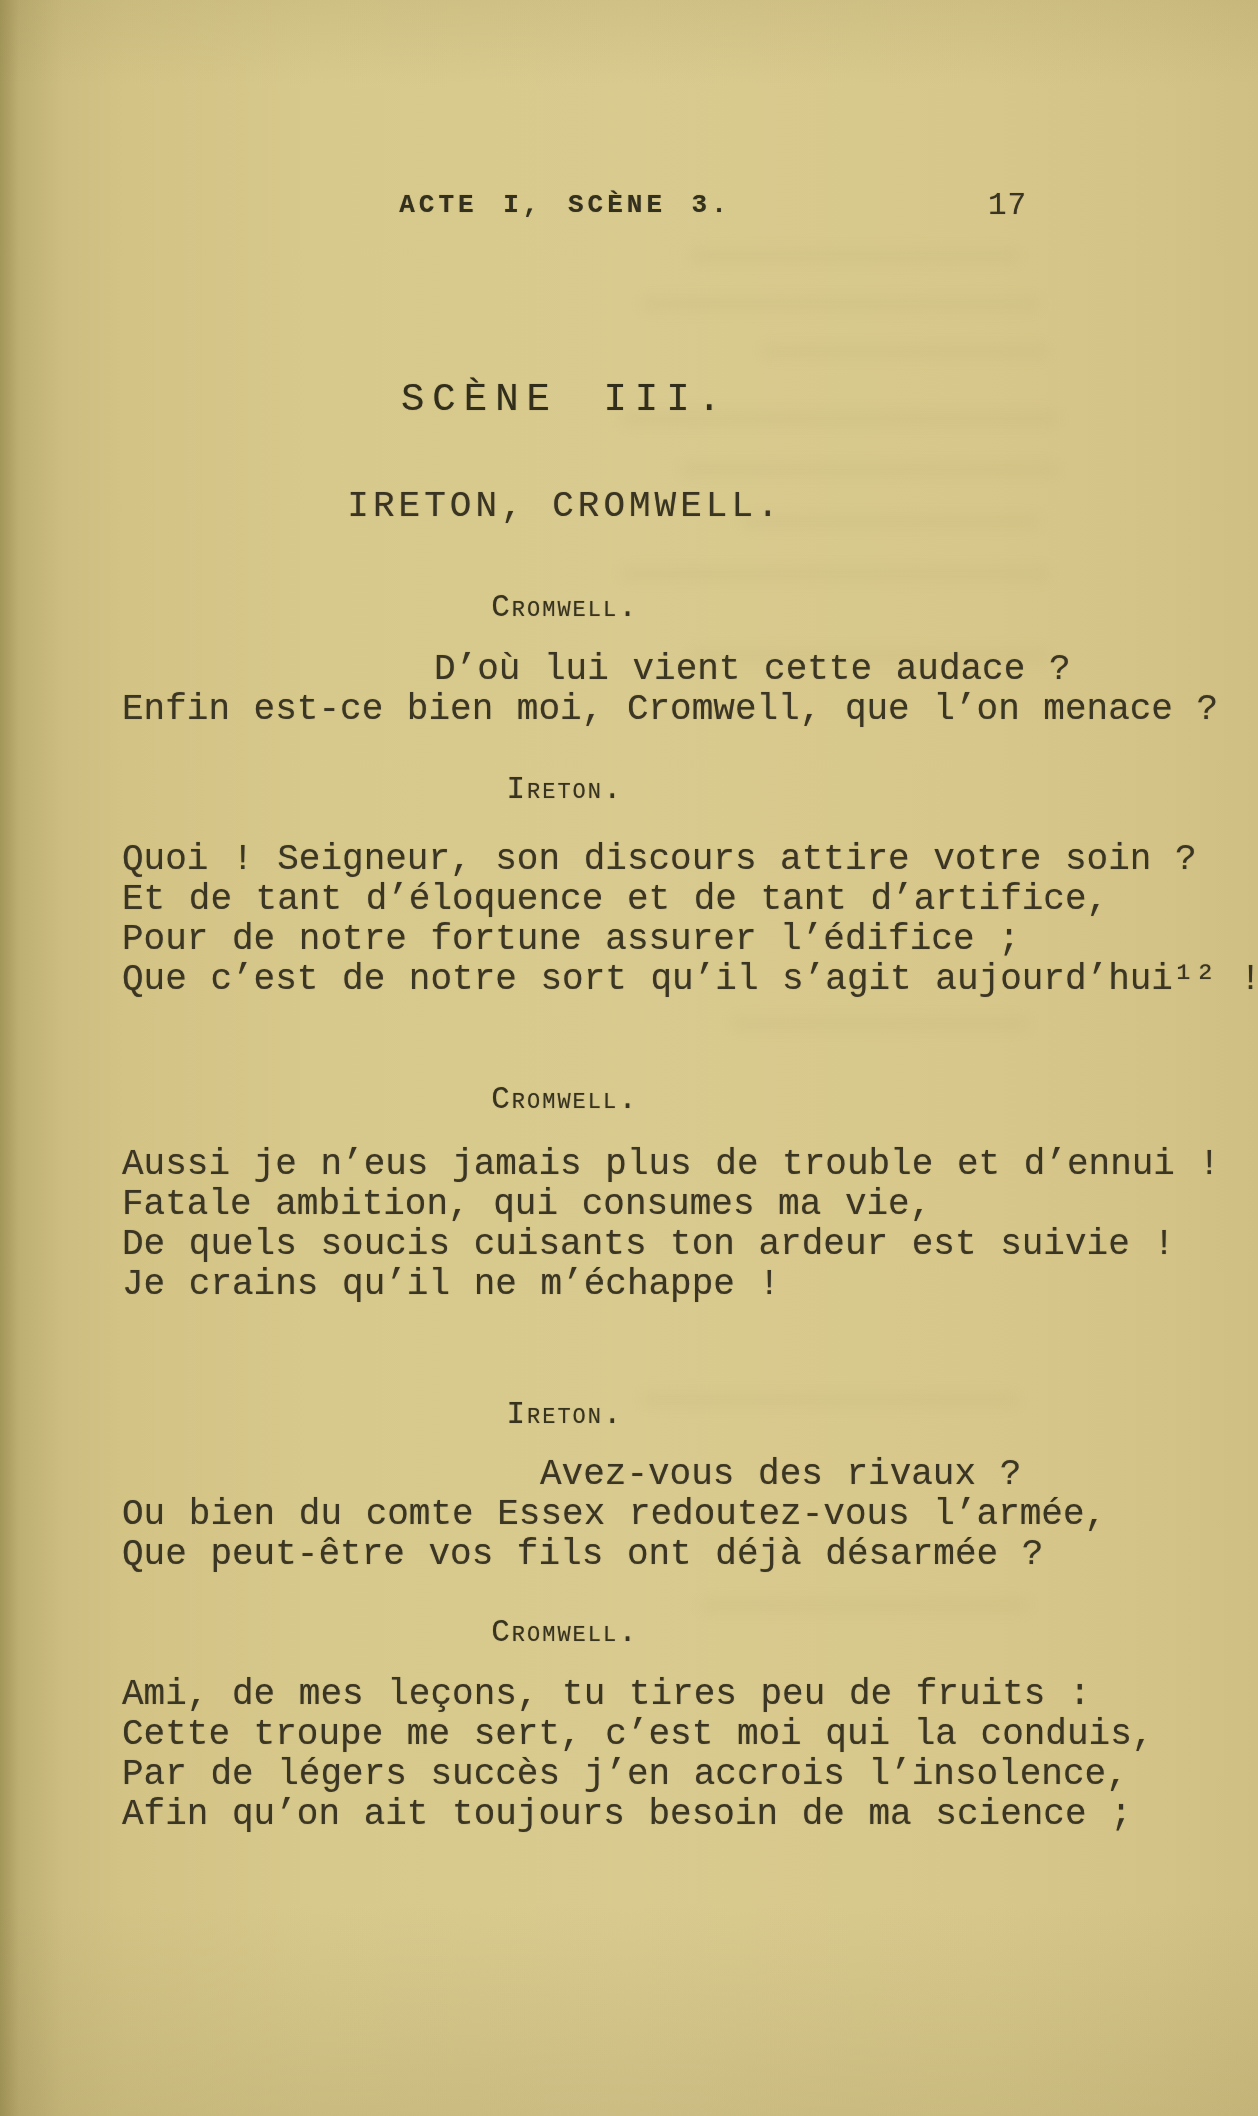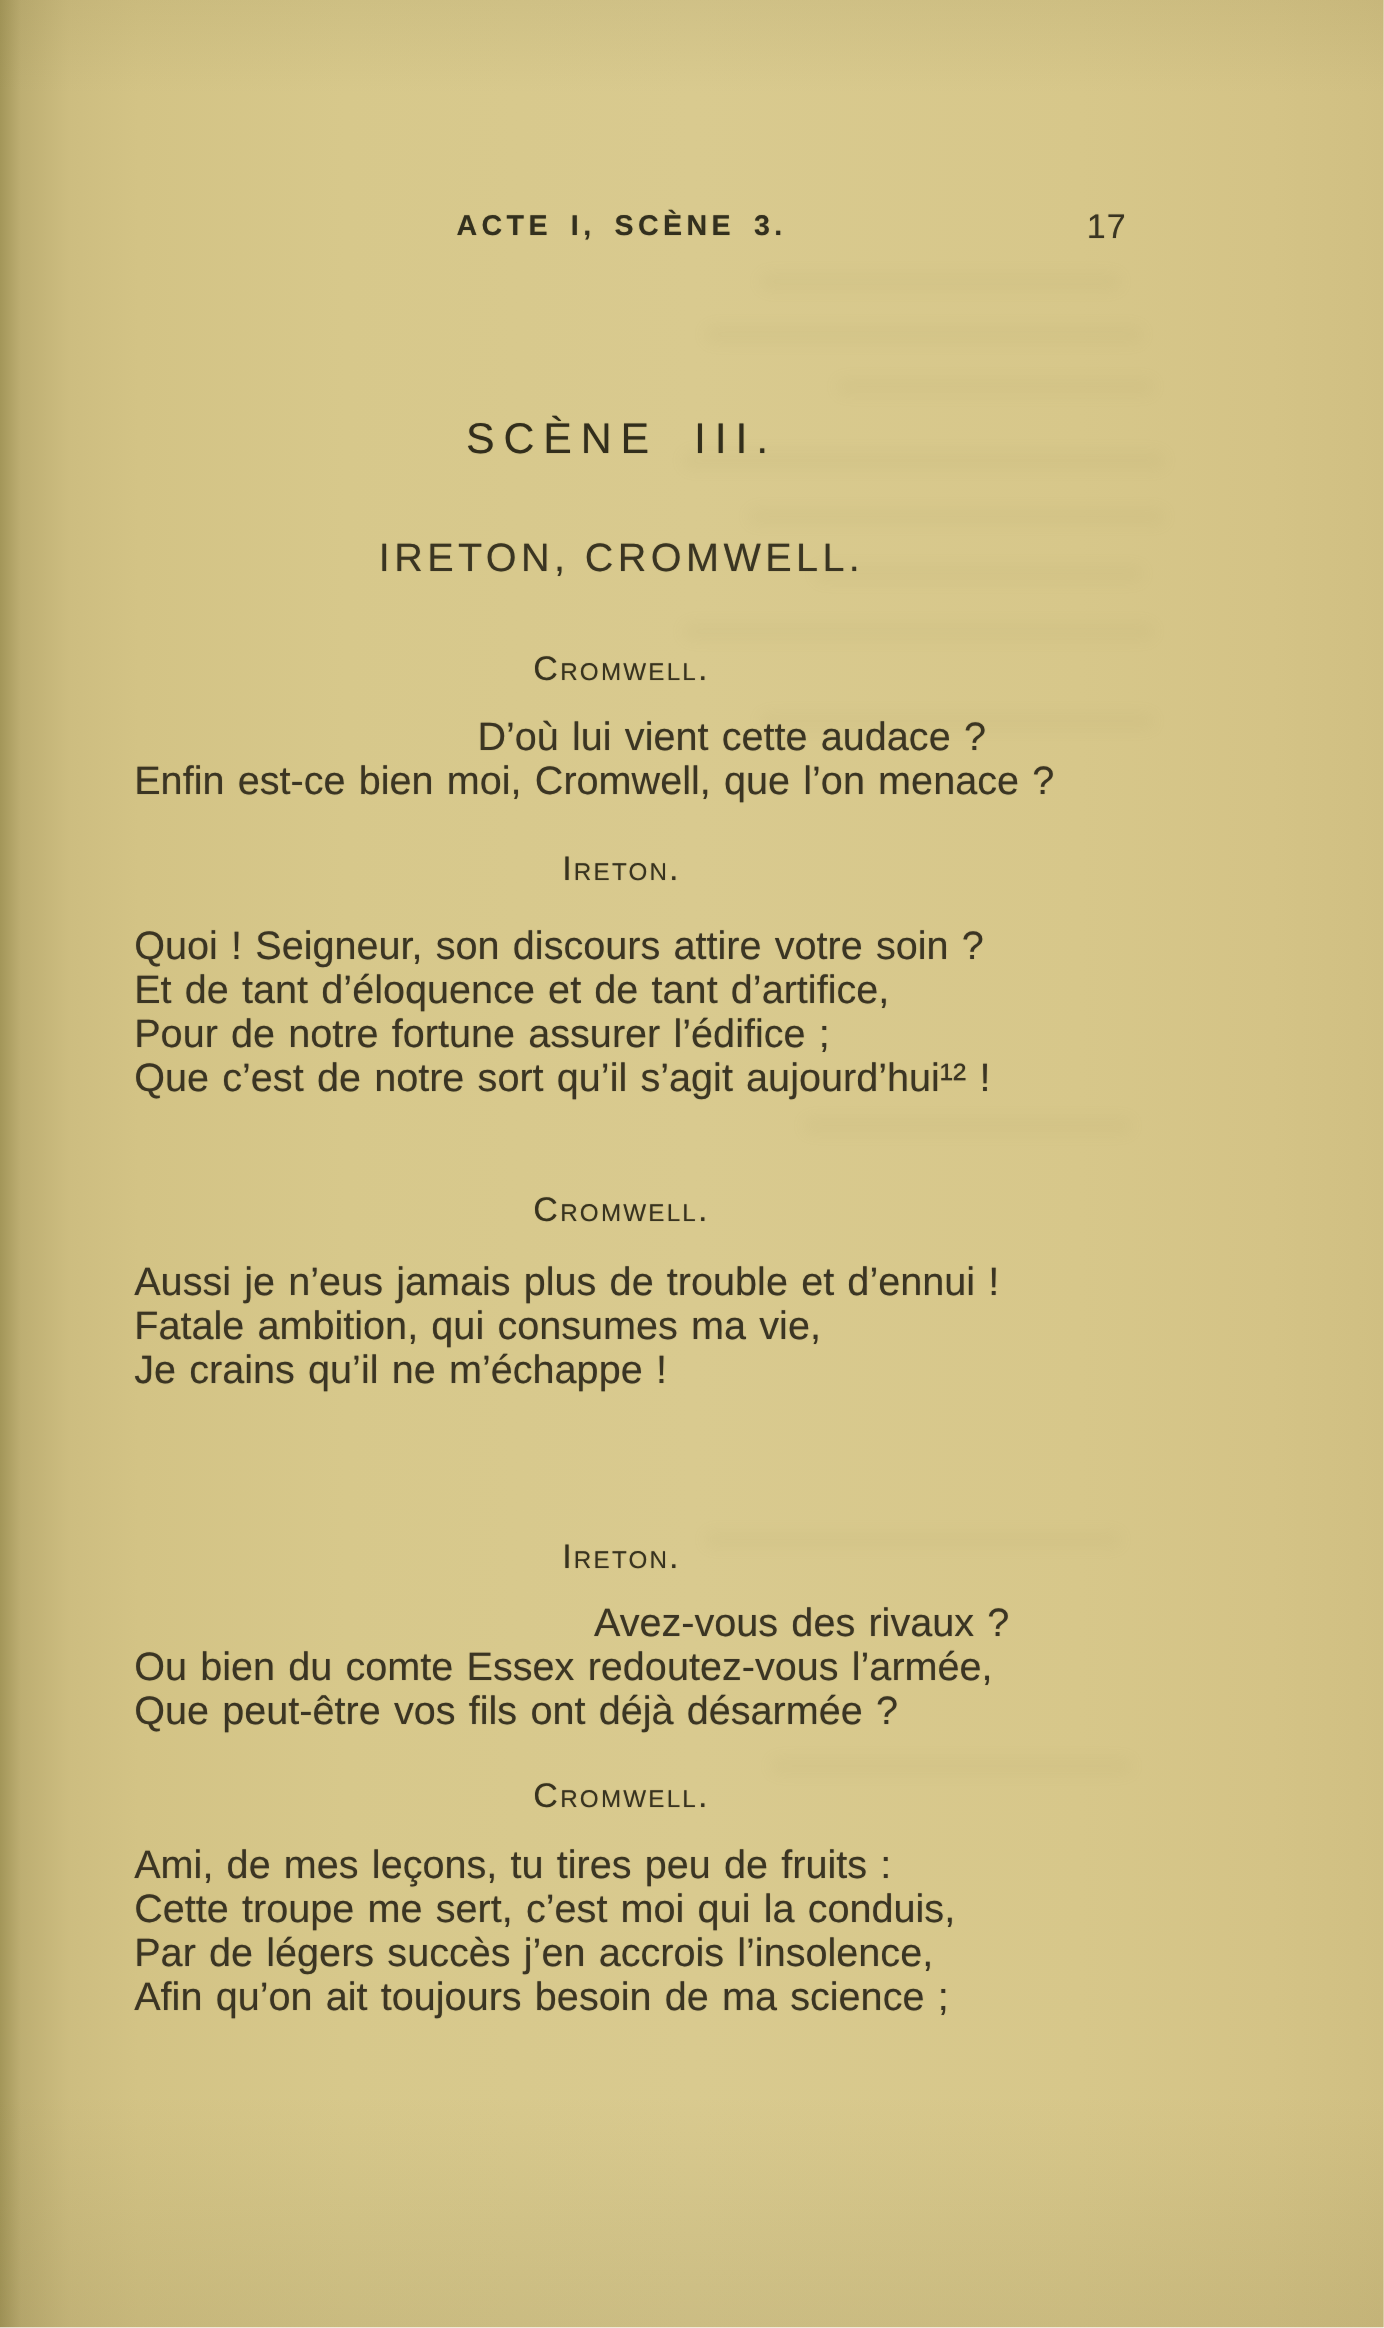--- a/index.html
+++ b/index.html
@@ -7,21 +7,21 @@
 
   .page {
     position: relative;
     width: 1258px;
     height: 2116px;
     background:
       linear-gradient(180deg, rgba(125,112,60,0.10) 0%, rgba(125,112,60,0.0) 4%,
                       rgba(125,112,60,0.0) 90%, rgba(120,108,58,0.14) 100%),
       linear-gradient(90deg, #a39659 0%, #bdae72 1.5%, #cdbd80 5%, #d3c385 10%,
                       #d7c88b 25%, #d9ca8f 50%, #d7c78a 78%, #d4c386 92%, #d0bf82 100%);
-    font-family: Liberation Sans, sans-serif;
+    font-family: Liberation Mono, monospace;
     color: #35301d;
   }
 
   
   .showthrough { position: absolute; inset: 0; pointer-events: none; }
   .showthrough i {
     position: absolute; display: block;
     background: #9a8f55; opacity: 0.07; filter: blur(7px);
     border-radius: 8px;
   }
@@ -121,20 +121,21 @@
         <div class="verse ink">Pour de notre fortune assurer l’édifice ;</div>
         <div class="verse ink">Que c’est de notre sort qu’il s’agit aujourd’hui¹² !</div>
       </div>
     </div>
 
     <div class="speech b2">
       <div class="speaker ink">Cromwell.</div>
       <div class="verses">
         <div class="verse ink">Aussi je n’eus jamais plus de trouble et d’ennui !</div>
         <div class="verse ink">Fatale ambition, qui consumes ma vie,</div>
+        <div class="verse ink">De quels soucis cuisants ton ardeur est suivie !</div>
         <div class="verse ink">Je crains qu’il ne m’échappe !</div>
       </div>
     </div>
 
     <div class="speech b3">
       <div class="speaker ink">Ireton.</div>
       <div class="verses">
         <div class="verse ink ind-hemi2">Avez-vous des rivaux ?</div>
         <div class="verse ink">Ou bien du comte Essex redoutez-vous l’armée,</div>
         <div class="verse ink">Que peut-être vos fils ont déjà désarmée ?</div>

